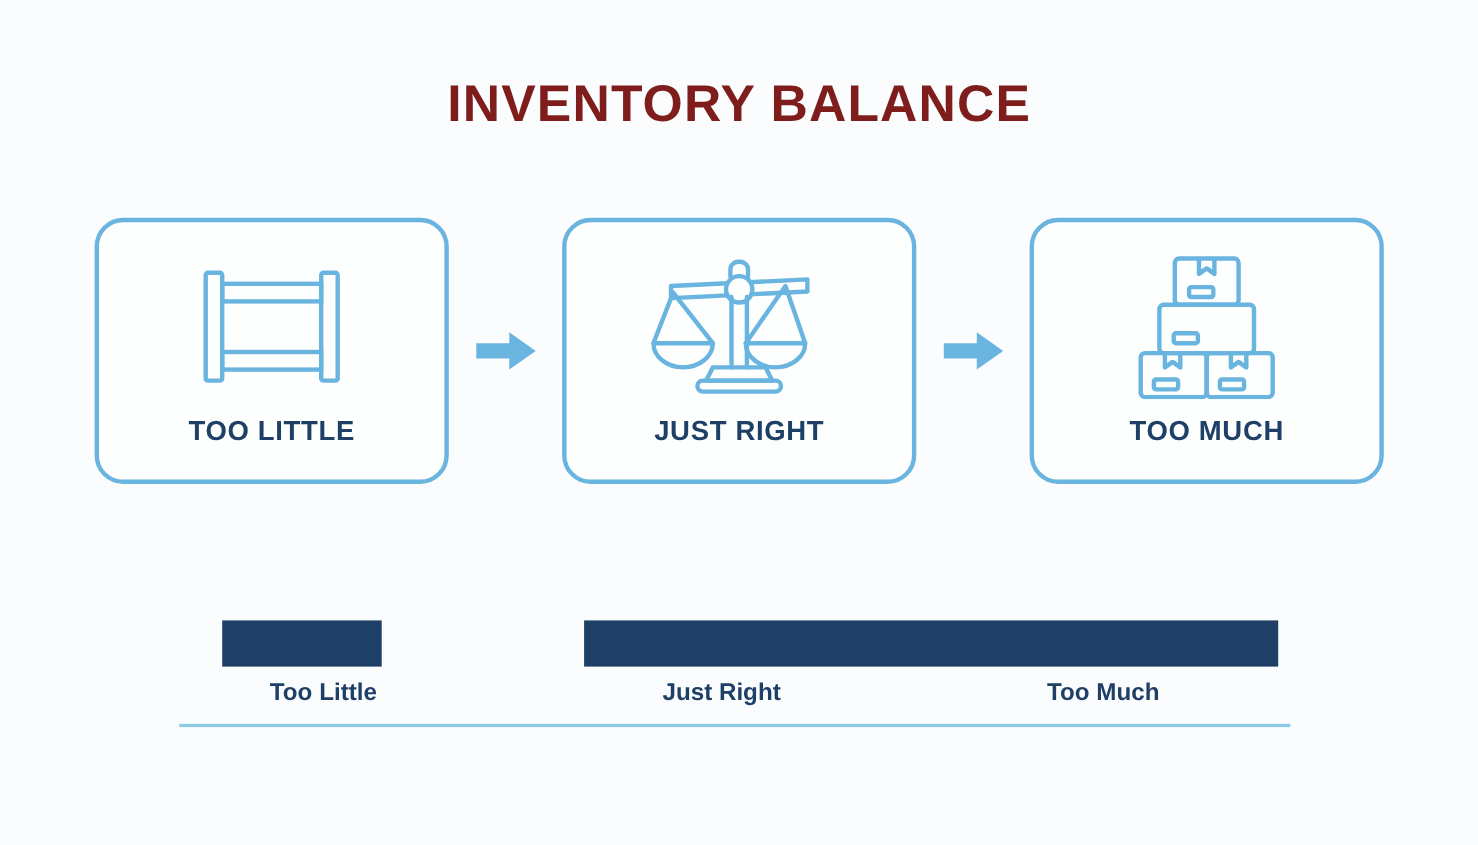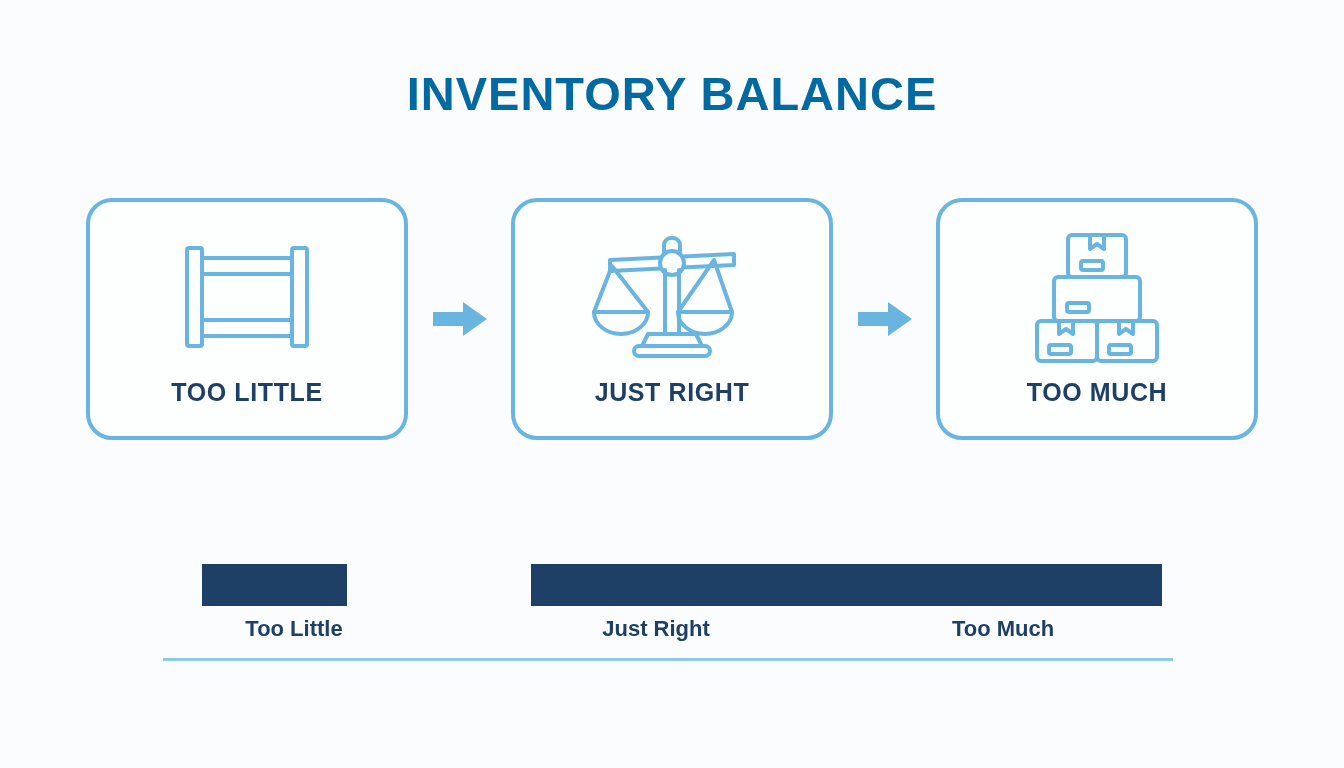--- a/index.html
+++ b/index.html
@@ -19,21 +19,21 @@
   
   .page-title {
     position: absolute;
     top: 66px;
     left: 0;
     width: 100%;
     text-align: center;
     font-size: 47px;
     font-weight: bold;
     letter-spacing: 1px;
-    color: #0369a1;
+    color: #7f1d1d;
     font-family: "Liberation Sans", sans-serif;
   }
 
   
   .card-row {
     position: absolute;
     top: 198px;
     left: 86px;
     width: 1172px;
     height: 242px;

